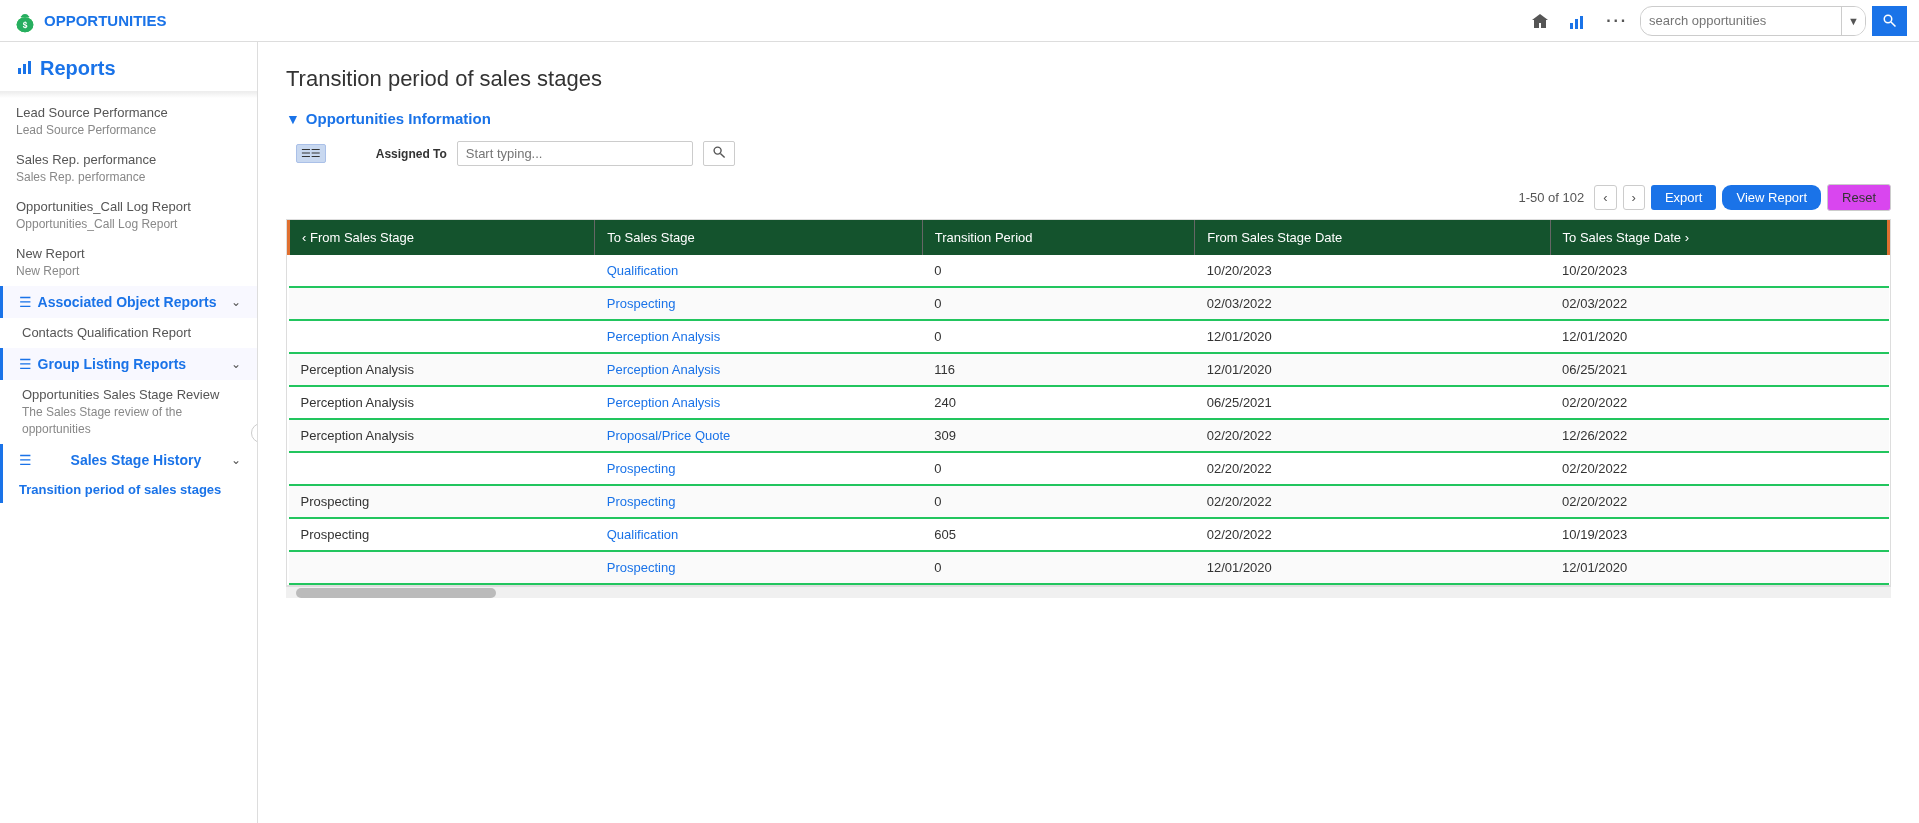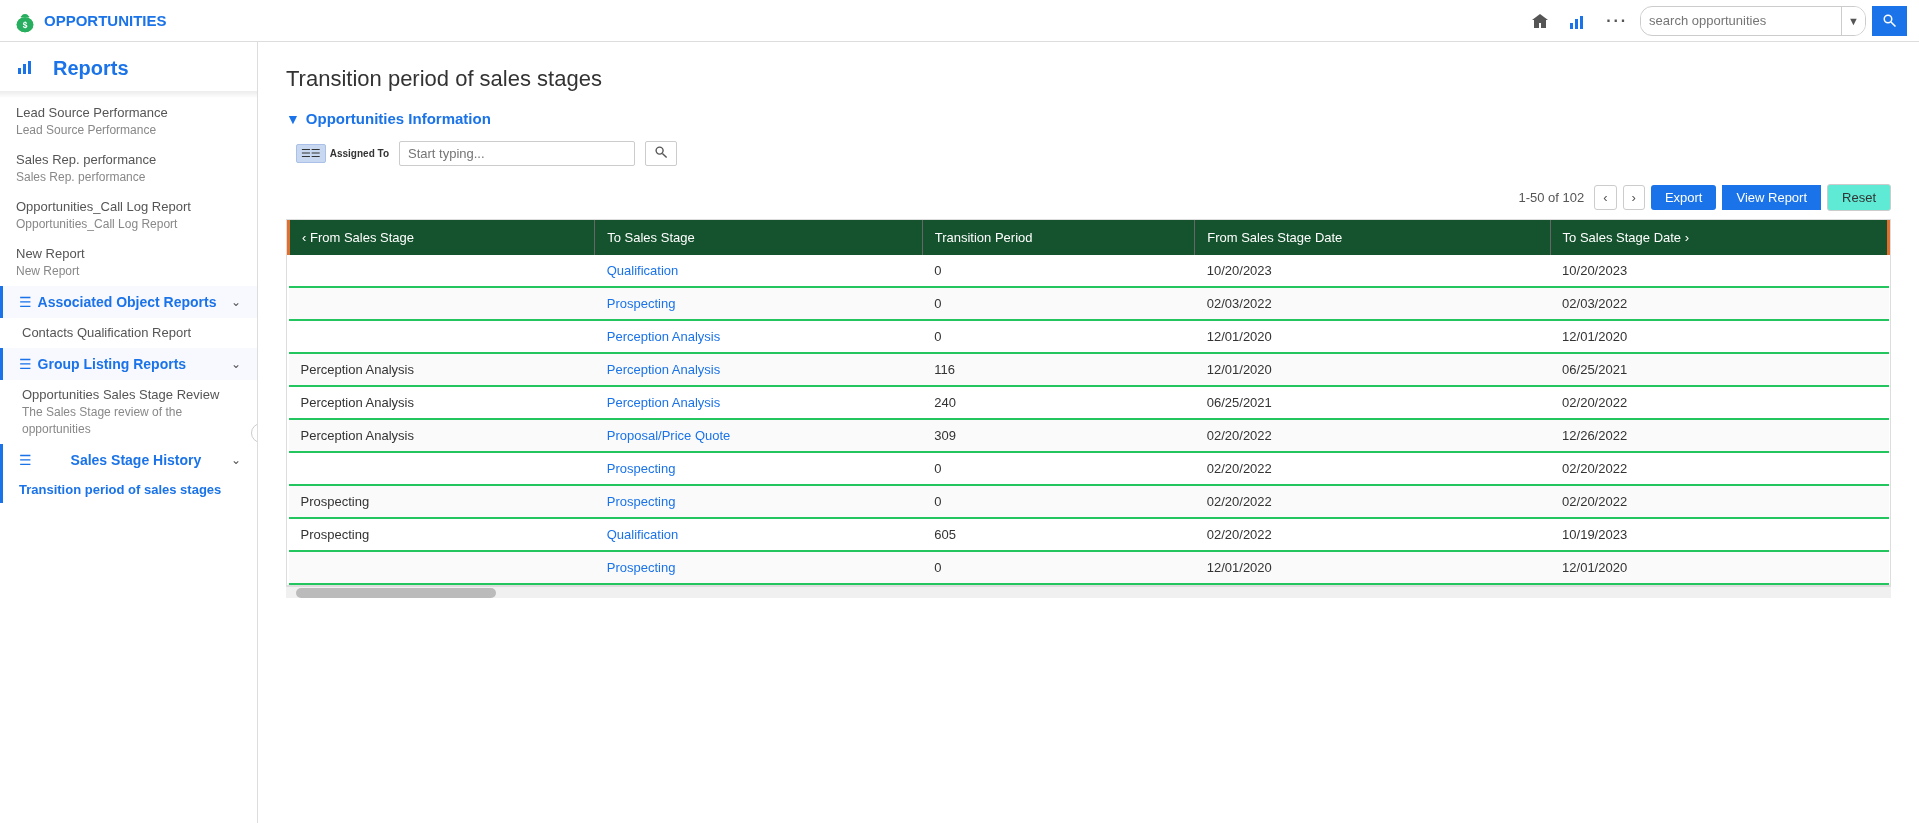--- a/index.html
+++ b/index.html
@@ -97,21 +97,21 @@
       min-width: 258px;
       background: #fff;
       border-right: 1px solid #ddd;
       overflow-y: auto;
       display: flex;
       flex-direction: column;
     }
     .sidebar-header {
       display: flex;
       align-items: center;
-      gap: 17px;
+      gap: 4px;
       padding: 14px 16px 10px;
       font-size: 20px;
       font-weight: bold;
       color: #1a73e8;
       border-bottom: 1px solid #eee;
     }
     .sidebar-header-icon {
       color: #1a73e8;
       font-size: 20px;
     }
@@ -236,23 +236,24 @@
     }
     .filter-icon-box {
       background: #c8d8f0;
       border: 1px solid #aac0e8;
       padding: 2px 4px;
       font-size: 11px;
       color: #333;
       border-radius: 2px;
     }
     .filter-label-text {
-      font-size: 10px;
+      font-size: 12px;
       color: #333;
       font-weight: bold;
+      margin-left: 46px;
     }
     .filter-input {
       border: 1px solid #ccc;
       border-radius: 2px;
       padding: 4px 8px;
       font-size: 13px;
       width: 236px;
       color: #aaa;
       outline: none;
     }
@@ -295,27 +296,27 @@
       border: none;
       border-radius: 3px;
       padding: 5px 14px;
       cursor: pointer;
       font-size: 13px;
     }
     .btn-view-report {
       background: #1a73e8;
       color: #fff;
       border: none;
-      border-radius: 0;
+      border-radius: 9px;
       padding: 5px 14px;
       cursor: pointer;
       font-size: 13px;
     }
     .btn-reset {
-      background: #5eead4;
+      background: #d946ef;
       color: #333;
       border: 1px solid #ccc;
       border-radius: 3px;
       padding: 5px 14px;
       cursor: pointer;
       font-size: 13px;
     }
 
     
     .data-table {

